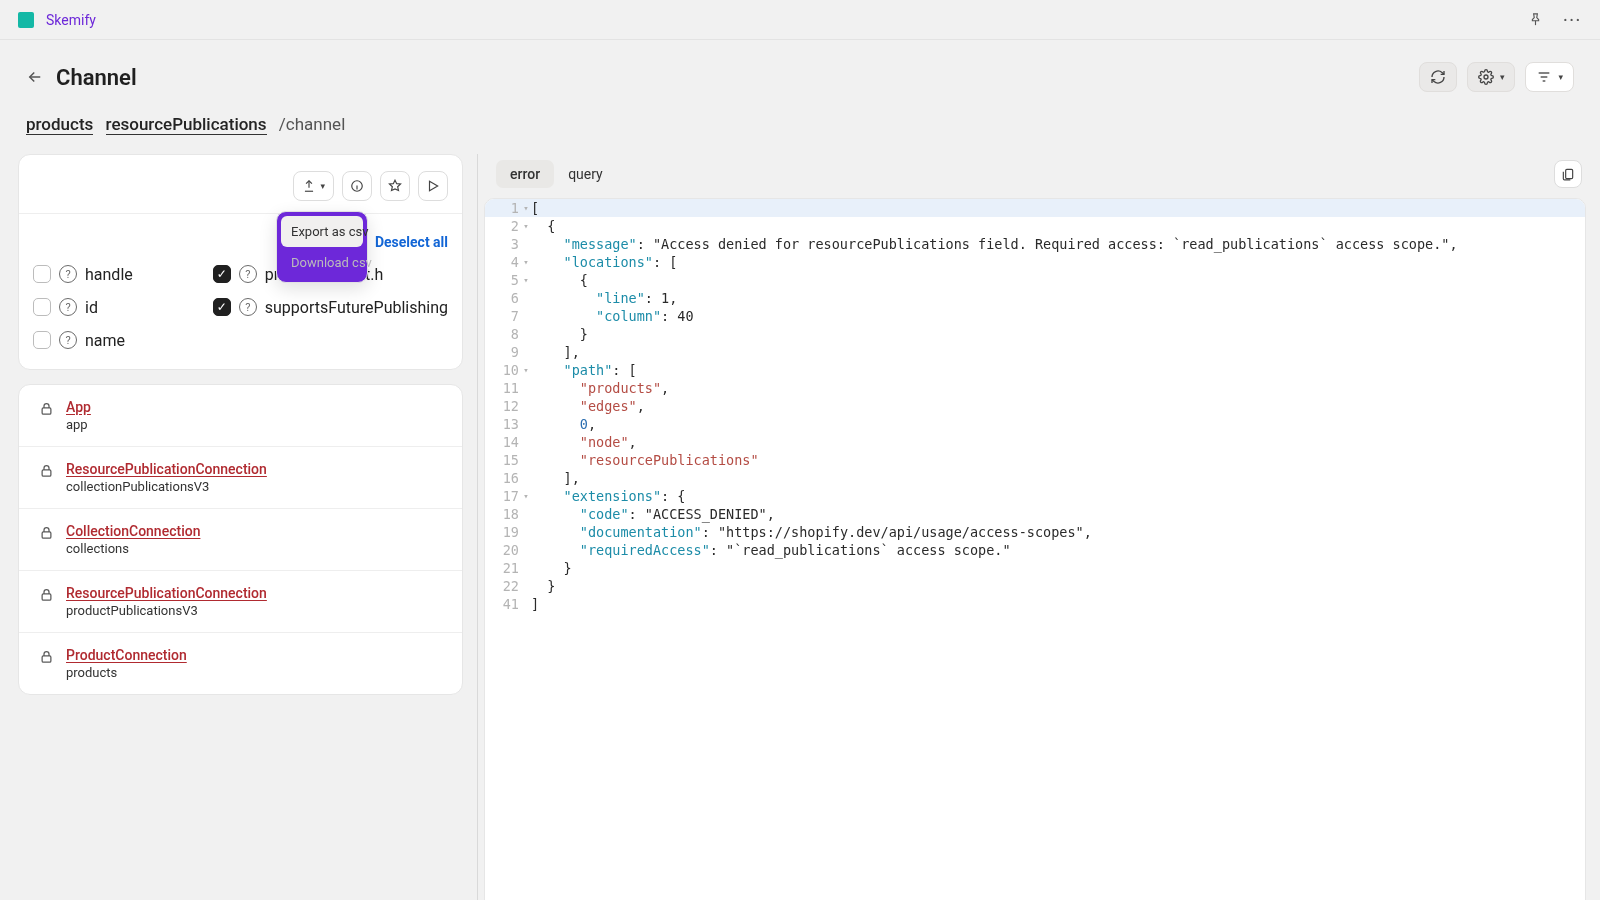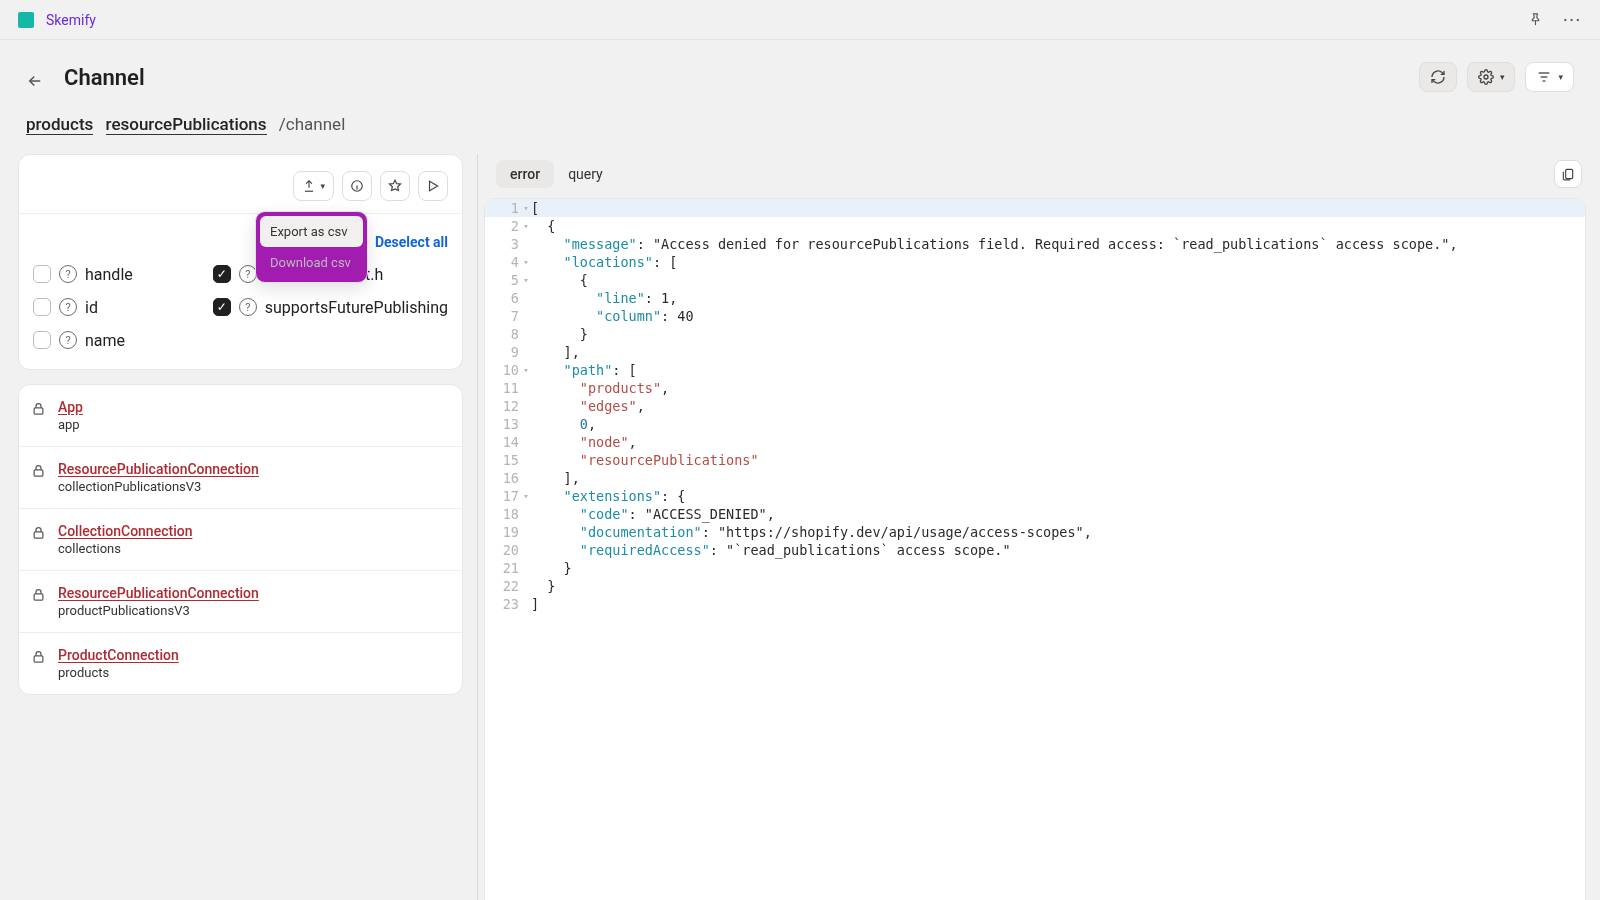--- a/index.html
+++ b/index.html
@@ -30,21 +30,21 @@
 .titlebar .app-name { color:#6d28d9; font-size: 14px; }
 .titlebar-right { display:flex; align-items:center; gap: 20px; color:#555; }
 
 
 .page-header {
   padding: 22px 26px 8px;
 }
 .page-header .title-row {
   display:flex; align-items:center; justify-content: space-between;
 }
-.page-header .title-left { display:flex; align-items:flex-end; gap:20px; }
+.page-header .title-left { display:flex; align-items:center; gap:12px; }
 .page-header h1 { font-size: 22px; font-weight: 600; color:#202020;}
 .breadcrumb { margin-top: 22px; font-size: 17px; color:#333;}
 .breadcrumb .crumb { color:#242424; font-weight: 500; border-bottom: 1px solid #333; text-decoration: none; cursor:pointer; }
 .breadcrumb .sep { color:#555; margin: 0 4px; }
 .breadcrumb .current { color:#555; }
 
 .header-actions { display:flex; gap:10px; }
 .hbtn {
   background:#eae9e8; border:1px solid #e0dedc; border-radius:8px;
   min-width:38px; height:30px; display:flex; align-items:center; justify-content:center;
@@ -123,45 +123,45 @@
   display:flex; align-items:center; justify-content:center; font-size:11px; color:#6b6b6b;
   flex-shrink:0; margin-top:1px;
 }
 .field-label { color:#222; font-size:16px; line-height:21px; }
 
 
 .dropdown {
   position:absolute;
   top: 40px;
   right: 94px;
-  background:#a21caf;
+  background:#6d28d9;
   border:1px solid #e2e2e2;
   border-radius:10px;
   box-shadow: 0 6px 18px rgba(0,0,0,0.12);
   padding: 4px;
-  width: 113px;
+  width: 92px;
   z-index: 50;
 }
 .dropdown-item {
   padding: 8px 10px;
   font-size: 13px;
   border-radius:6px;
   cursor:pointer;
   color:#333;
   white-space:nowrap;
 }
 .dropdown-item.hover { background:#f1f0ef; }
 .dropdown-item.disabled { color:#bbb; cursor:default; }
 
 
 .links-card {}
 .links-list { }
 .link-row {
   display:flex; align-items:flex-start; gap:12px;
-  padding: 14px 12px;
+  padding: 14px 20px;
   border-bottom:1px solid #eee;
 }
 .link-row:last-child { border-bottom:none; }
 .lock { color:#5a5a5a; flex-shrink:0; margin-top:2px; }
 .link-body { display:flex; flex-direction:column; gap:2px;}
 .link-title { color:#b02a30; text-decoration: underline; text-underline-offset: 2px; cursor:pointer; font-weight:500; }
 .link-sub { color:#333; font-size: 13px; }
 
 
 .right-tabs {
@@ -526,19 +526,19 @@
           <span class="gutter">21</span>
           <span class="fold"></span>
           <span class="code-text">    }</span>
         </div>
         <div class="code-line">
           <span class="gutter">22</span>
           <span class="fold"></span>
           <span class="code-text">  }</span>
         </div>
         <div class="code-line">
-          <span class="gutter">23</span>
+          <span class="gutter">41</span>
           <span class="fold"></span>
           <span class="code-text">]</span>
         </div>
       </div>
   </div>
 </div>
 
 </body></html>

